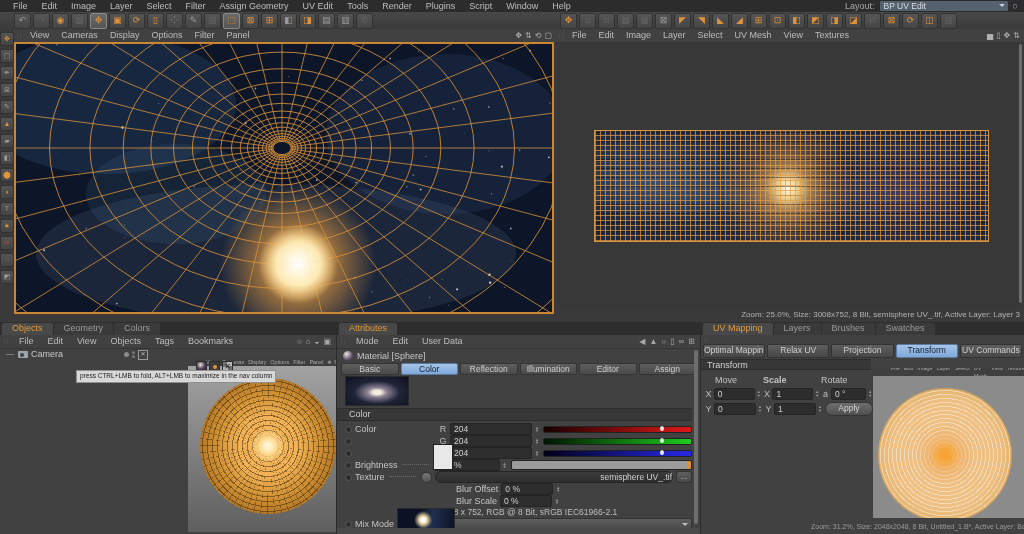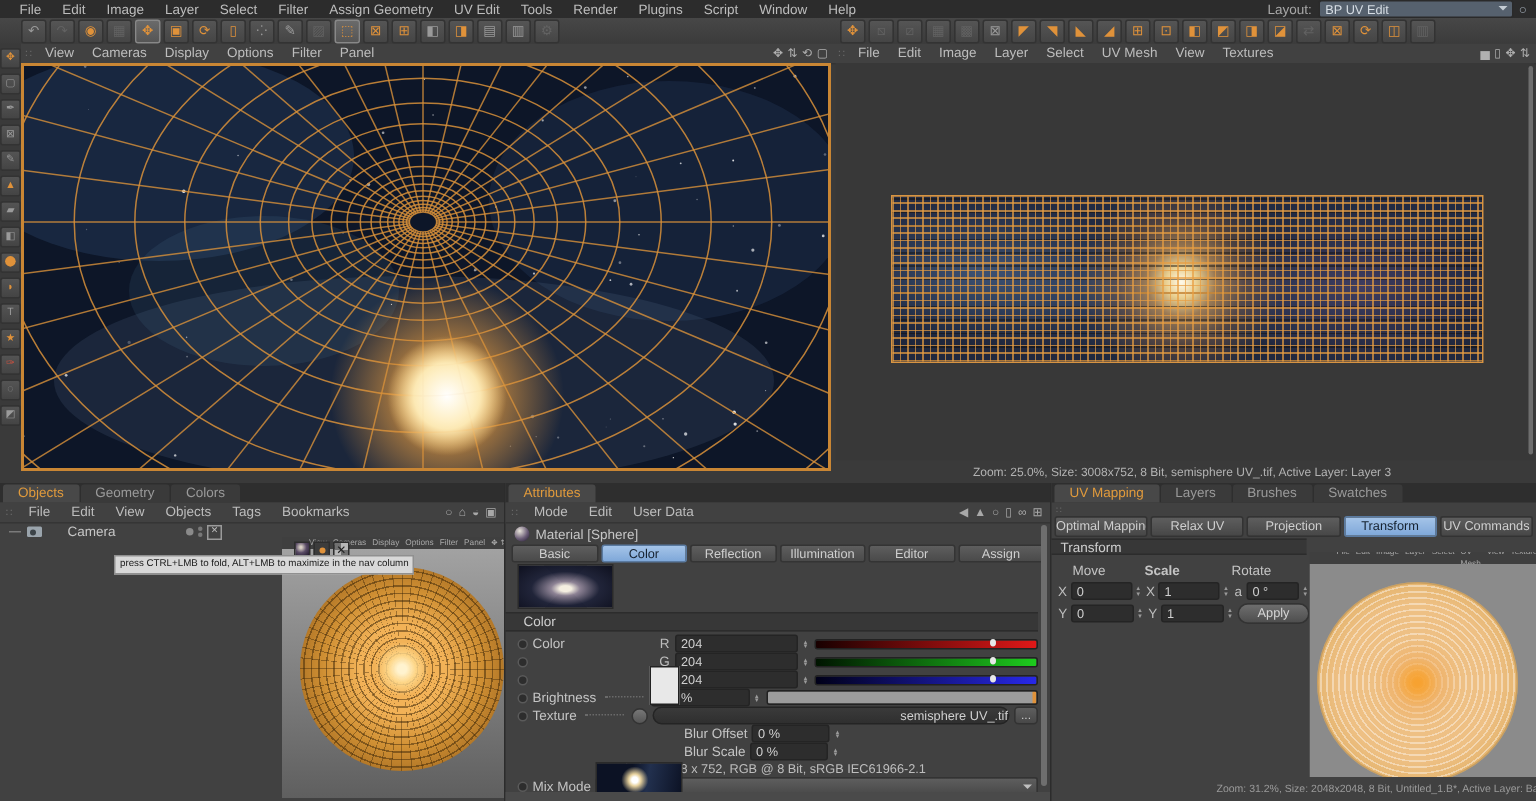--- a/index.html
+++ b/index.html
@@ -65,41 +65,41 @@
       repeating-linear-gradient(90deg, rgba(232,158,66,.7) 0 1px, rgba(0,0,0,0) 1px 5px),
       repeating-linear-gradient(0deg, rgba(232,158,66,.7) 0 1px, rgba(0,0,0,0) 1px 5px),
       repeating-linear-gradient(0deg, rgba(15,12,8,.45) 0 1px, rgba(0,0,0,0) 1px 9px);}
   #logo{position:absolute;right:12px;bottom:10px;display:flex;align-items:center;gap:6px;}
   .logo-big{font-size:26px;font-weight:400;letter-spacing:2px;color:#c2c2c2;line-height:26px;}
   .logo-sep{width:1px;height:24px;background:#9a9a9a;}
   .logo-lines{display:flex;flex-direction:column;gap:1px;}
   .logo-lines span{font-size:6.5px;letter-spacing:.5px;color:#b8b8b8;line-height:7px;}
   .vscroll{position:absolute;right:1px;top:2px;bottom:4px;width:3px;background:#6e6e6e;border-radius:2px;}
   #uv-status{position:absolute;left:0;right:4px;bottom:0;height:14px;line-height:14px;
-             text-align:center;font-size:8px;color:#b2b2b2;}
+             text-align:right;font-size:8px;color:#b2b2b2;}
 
   
   .tabbar{height:12px;background:#2e2e2e;display:flex;gap:1px;padding:1px 0 0 2px;}
   .tab{padding:0 10px;line-height:11px;background:#3a3a3a;color:#9a9a9a;border-radius:2px 2px 0 0;}
   .tab.active{background:#484848;color:#e09a3c;}
   .pmenu{height:13px;background:#414141;border-bottom:1px solid #353535;display:flex;align-items:center;}
   .pmenu .grip{width:12px;color:#6a6a6a;font-size:7px;text-align:center;}
   .pmenu .mi{padding:0 7px;line-height:13px;}
   .picons{margin-left:auto;display:flex;gap:4px;padding-right:5px;}
   .pic{color:#a8a8a8;font-size:8px;line-height:12px;}
 
   
   #objects{position:absolute;left:0;top:322px;width:336px;height:212px;background:#414141;}
   #obj-tree{position:absolute;left:0;top:26px;width:188px;bottom:0;}
   .trow{display:flex;align-items:center;height:13px;padding-left:6px;gap:3px;}
   .tree-tick{width:8px;height:1px;background:#7a7a7a;margin-right:1px;}
   .cam-ic{width:10px;height:7px;background:#9aa4ac;border-radius:1px;position:relative;}
   .cam-ic::after{content:"";position:absolute;left:2px;top:1.5px;width:4px;height:4px;border-radius:50%;background:#3c4348;}
   .sph-ic{width:9px;height:9px;border-radius:50%;background:radial-gradient(circle at 35% 30%,#cfe0ef,#5a7aa0 55%,#2e4a6a);}
-  .trow .tl{line-height:13px;margin-left:14px;}
+  .trow .tl{line-height:13px;}
   .trow.selected .tl{color:#e09a3c;}
   .visdots{margin-left:auto;margin-right:40px;display:flex;align-items:center;gap:3px;}
   .vd{width:5px;height:5px;border-radius:50%;background:#8a8a8a;}
   .vd2{width:3px;height:7px;display:flex;flex-direction:column;justify-content:space-between;}
   .vd2 i{width:3px;height:3px;border-radius:50%;background:#777;}
   .target-ic{width:8px;height:8px;border:1px solid #9a9a9a;font-size:6px;line-height:7px;text-align:center;color:#bbb;}
   
   #sph-tags{position:absolute;left:196px;top:39px;display:flex;gap:2px;z-index:6;}
   .tag{width:11px;height:11px;border:1px solid #2e2e2e;box-sizing:border-box;}
   .tag.mat{background:radial-gradient(circle at 40% 32%,#d8cfc4 8%,#5a4c66 45%,#171022);}

